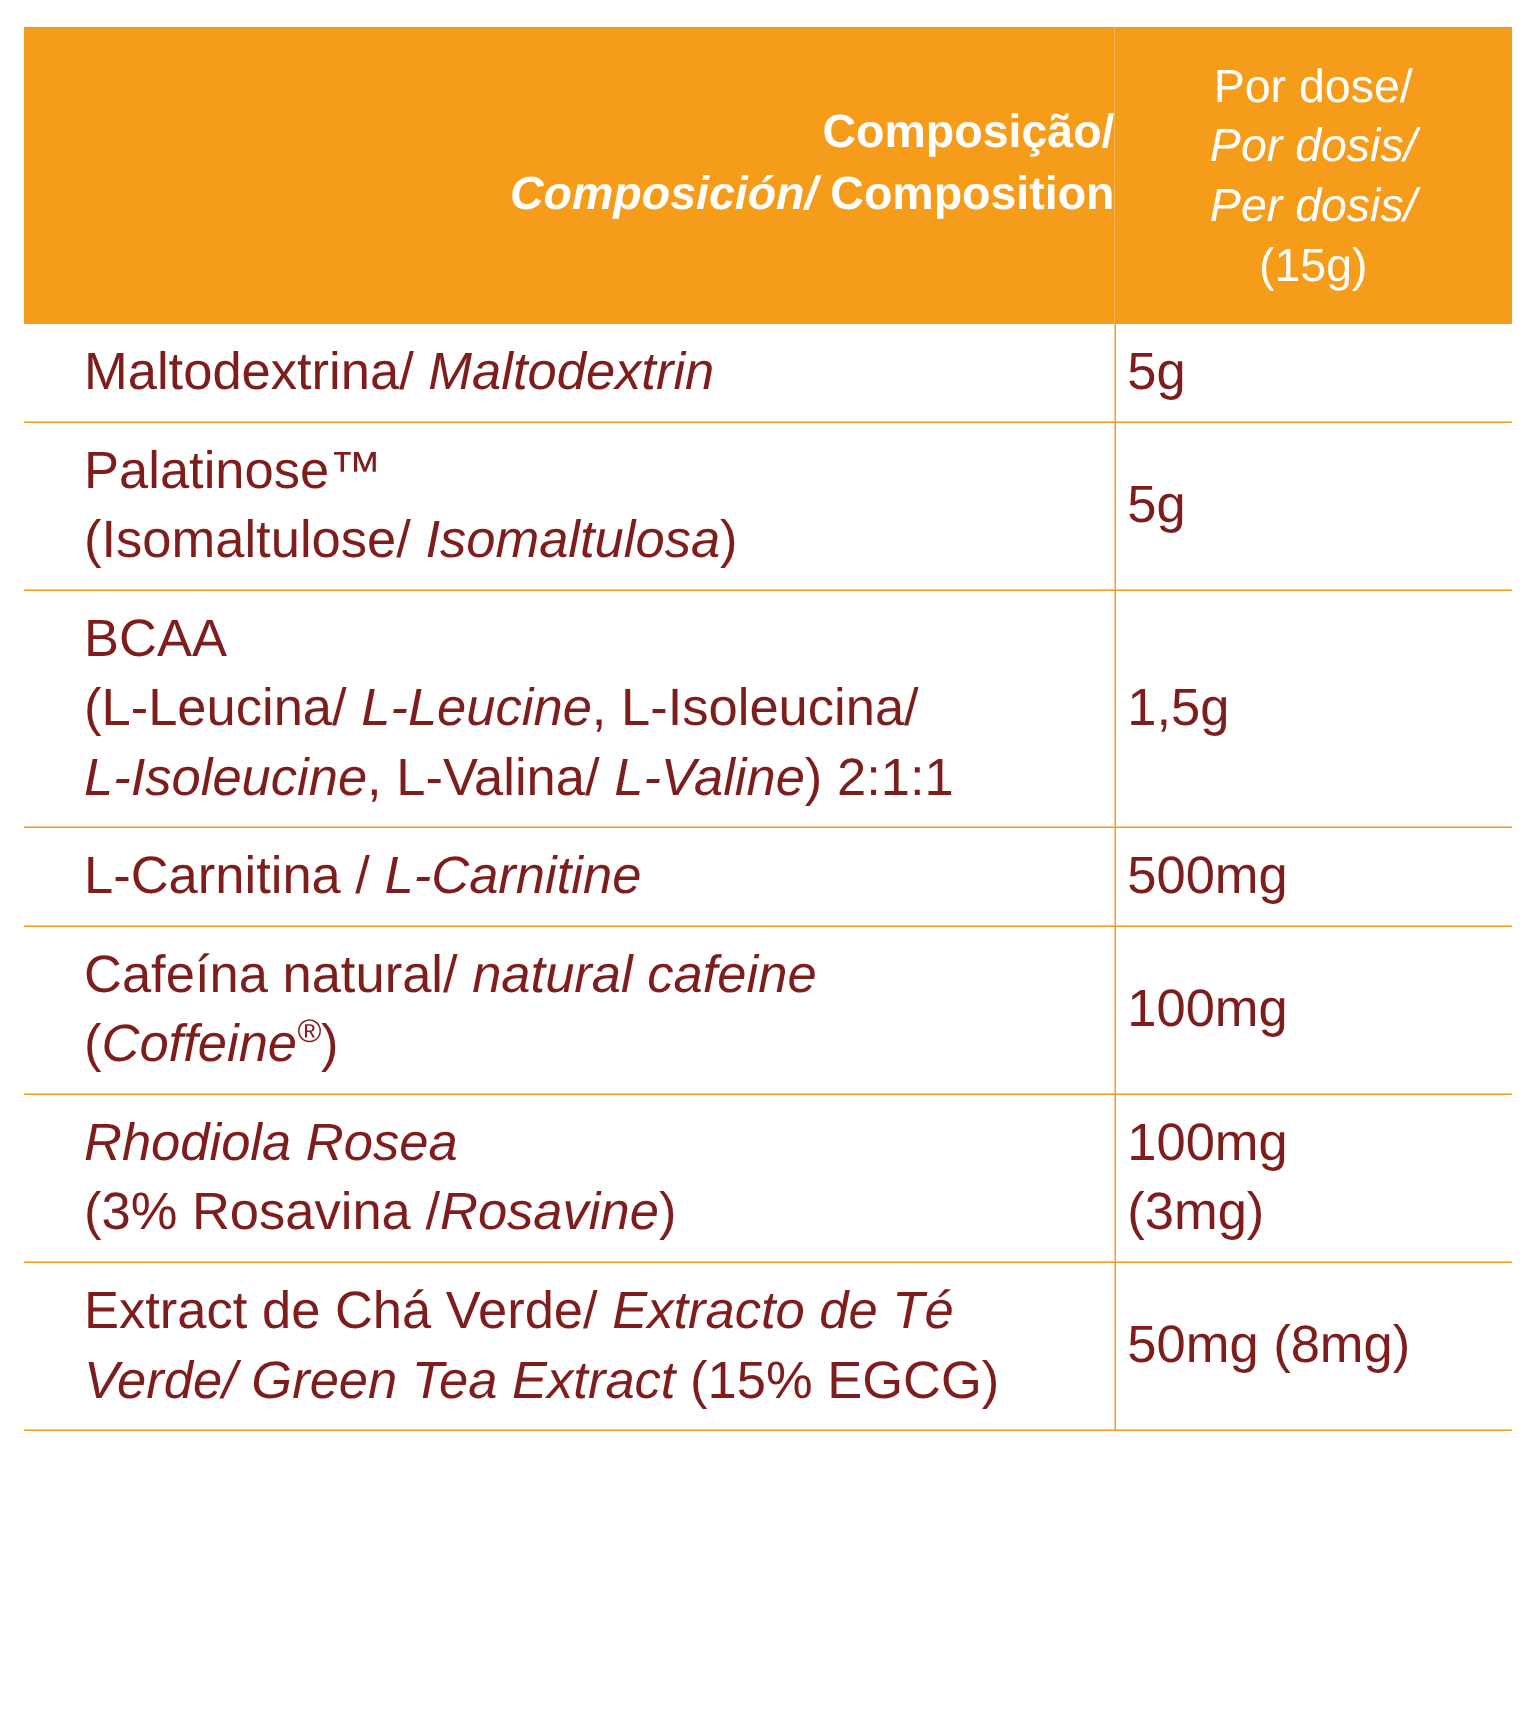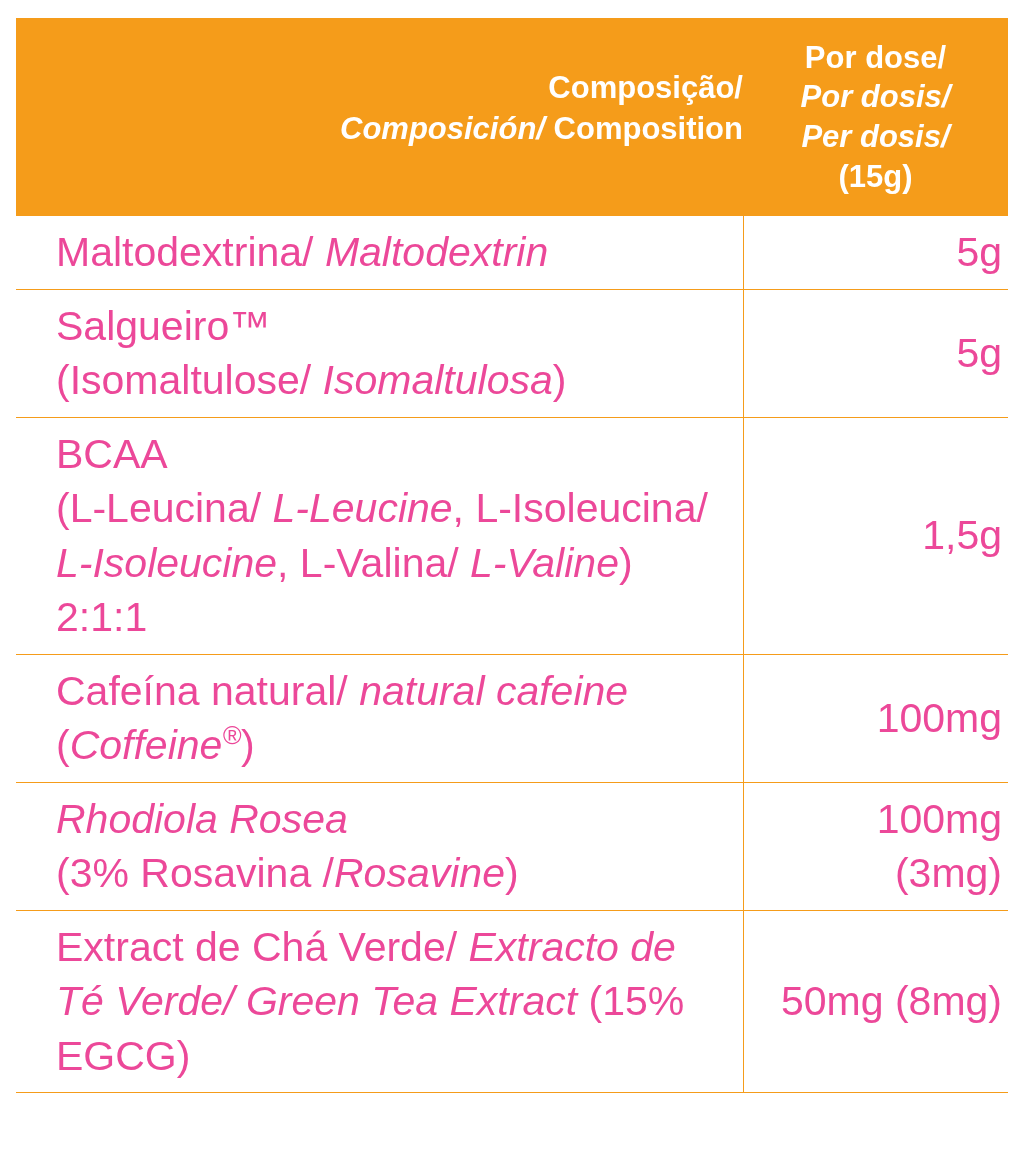--- a/index.html
+++ b/index.html
@@ -46,43 +46,43 @@
     font-weight: bold;
   }
   .head-left .ln1 { display: block; }
   .head-left .ln2 { display: block; font-style: italic; }
   .head-left .ln2 .roman { font-style: normal; }
 
   .head-right {
     text-align: center;
     font-size: 31px;
     line-height: 1.28;
-    font-weight: bold;
+    font-weight: normal;
     padding: 0 8px;
   }
   .head-right span { display: block; }
   .head-right .it { font-style: italic; }
 
   tbody td {
     border-bottom: 1.6px solid #f59c1a;
     padding: 9px 0 9px 0;
     vertical-align: middle;
-    font-size: 41px;
+    font-size: 35px;
     line-height: 1.33;
-    color: #ec4899;
+    color: #7f1d1d;
   }
   tbody td.name {
     padding-left: 40px;
     padding-right: 14px;
     text-align: left;
     border-right: 1.6px solid #f59c1a;
   }
   tbody td.dose {
-    text-align: right;
-    padding-left: 18px;
+    text-align: left;
+    padding-left: 8px;
     padding-right: 6px;
   }
   tbody tr:last-child td { border-bottom: 1.6px solid #f59c1a; }
 
   em { font-style: italic; }
   .sup { font-size: 0.62em; vertical-align: super; line-height: 0; }
 </style>
 </head>
 <body>
 
@@ -108,35 +108,39 @@
     </thead>
     <tbody>
 
       <tr>
         <td class="name"><span>Maltodextrina/ </span><em>Maltodextrin</em></td>
         <td class="dose">5g</td>
       </tr>
 
       <tr>
         <td class="name">
-          <span>Salgueiro™</span><br>
+          <span>Palatinose™</span><br>
           <span>(Isomaltulose/ <em>Isomaltulosa</em>)</span>
         </td>
         <td class="dose">5g</td>
       </tr>
 
 
       <tr>
         <td class="name">
           <span>BCAA</span><br>
           <span>(L-Leucina/ <em>L-Leucine</em>, L-Isoleucina/<br><em>L-Isoleucine</em>, L-Valina/ <em>L-Valine</em>) 2:1:1</span>
         </td>
         <td class="dose">1,5g</td>
       </tr>
 
+      <tr>
+        <td class="name"><span>L-Carnitina / </span><em>L-Carnitine</em></td>
+        <td class="dose">500mg</td>
+      </tr>
 
 
       <tr>
         <td class="name">
           <span>Cafeína natural/ </span><em>natural cafeine</em><br>
           <span>(<em>Coffeine<span class="sup">®</span></em>)</span>
         </td>
         <td class="dose">100mg</td>
       </tr>
 

